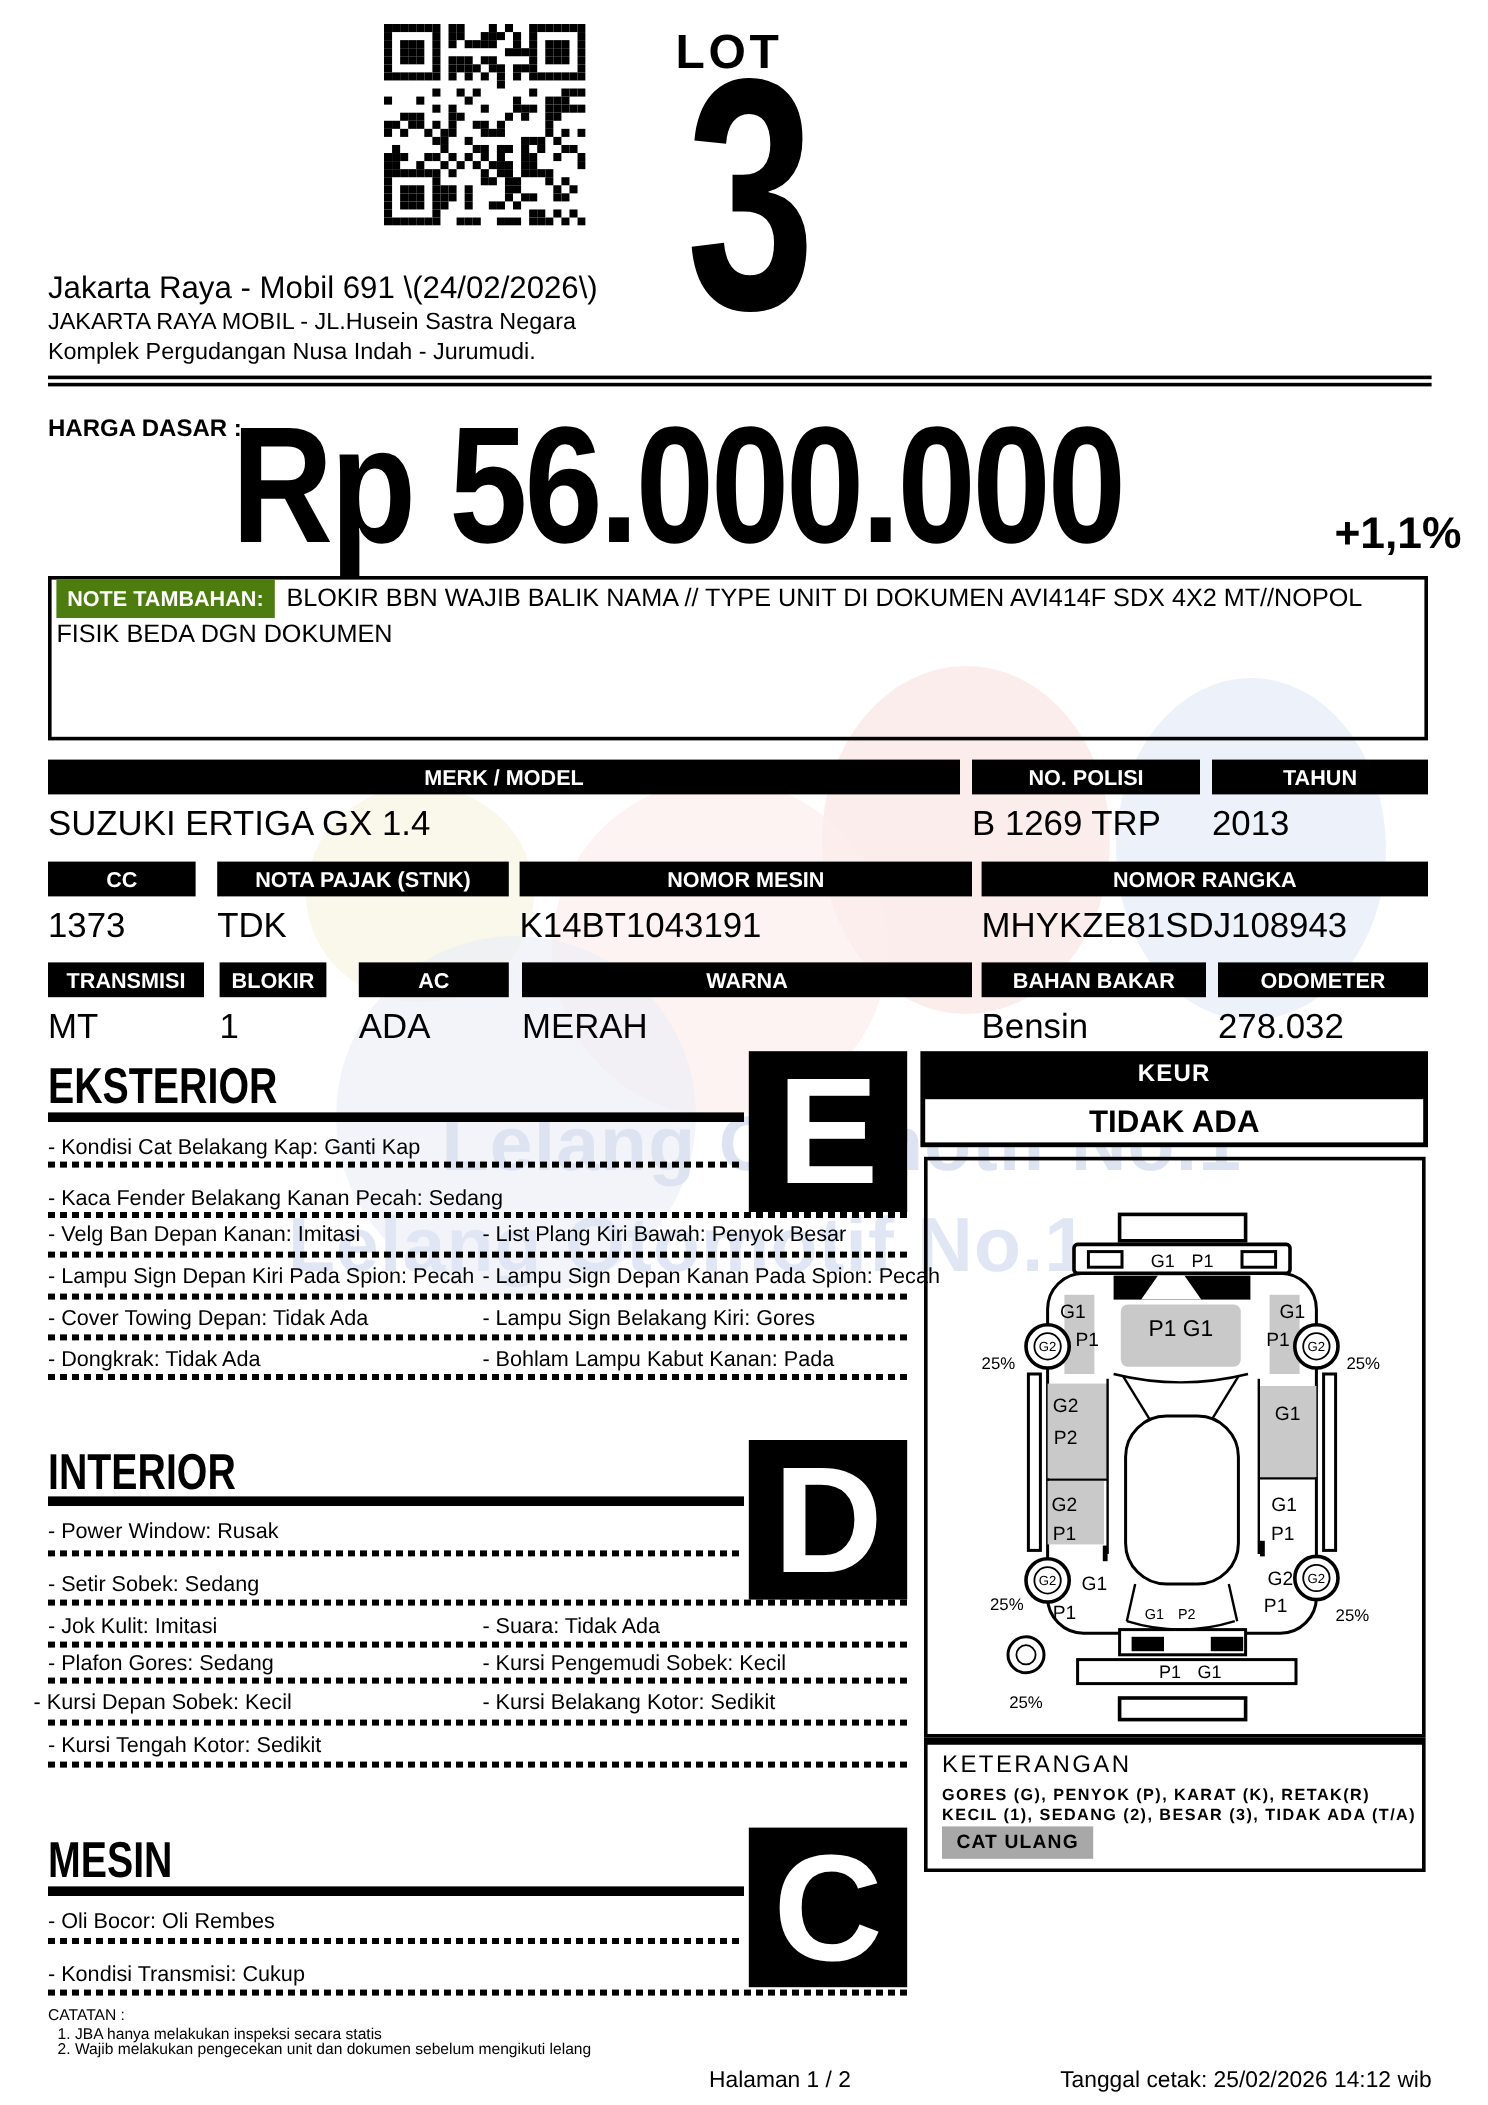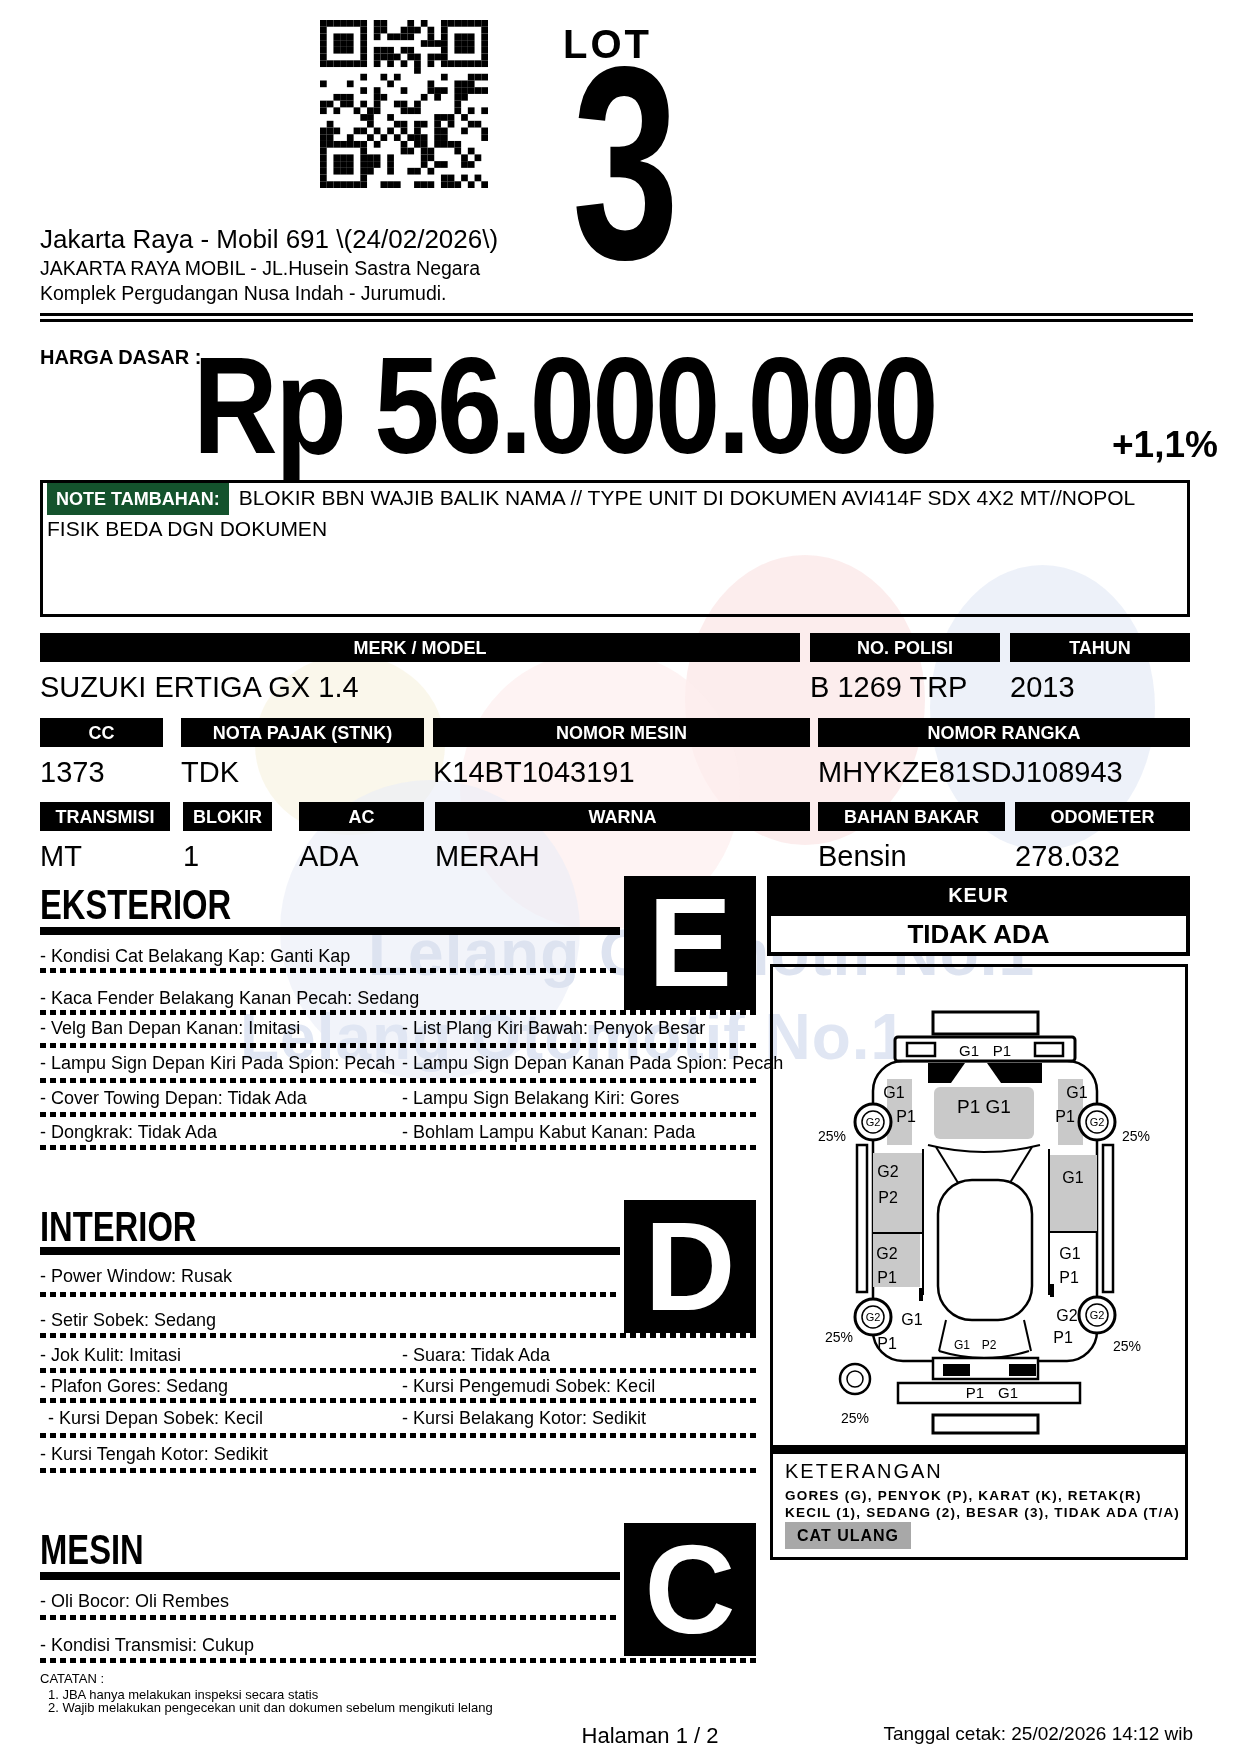--- a/index.html
+++ b/index.html
@@ -323,21 +323,21 @@
   <div class="a" style="left:40px;top:224px;font-size:26px;white-space:nowrap">Jakarta Raya - Mobil 691 \(24/02/2026\)</div>
   <div class="a" style="left:40px;top:257px;font-size:19.5px;white-space:nowrap">JAKARTA RAYA MOBIL - JL.Husein Sastra Negara</div>
   <div class="a" style="left:40px;top:282px;font-size:19.5px;white-space:nowrap">Komplek Pergudangan Nusa Indah - Jurumudi.</div>
   <div class="a" style="left:40px;top:313px;width:1153px;height:3px;border-top:3px solid #000;border-bottom:3px solid #000"></div>
 
   <div class="a" style="left:40px;top:346px;font-weight:bold;font-size:20px">HARGA DASAR :</div>
   <div class="a" style="left:193px;top:336px;font-weight:bold;font-size:138px;line-height:1;letter-spacing:-3px;transform:scaleX(.85);transform-origin:0 0;white-space:nowrap">Rp 56.000.000</div>
   <div class="a" style="left:1112px;top:424px;font-weight:bold;font-size:37px">+1,1%</div>
 
   <div class="a" style="left:40px;top:480px;width:1150px;height:137px;border:3px solid #000;box-sizing:border-box;font-size:21px;line-height:1.35;padding:0 8px 0 4px">
-    <span style="display:inline-block;background:#14532d;color:#fff;font-weight:bold;font-size:18px;padding:4px 9px;margin-right:10px">NOTE TAMBAHAN:</span><span>BLOKIR BBN WAJIB BALIK NAMA // TYPE UNIT DI DOKUMEN AVI414F SDX 4X2 MT//NOPOL FISIK BEDA DGN DOKUMEN</span>
+    <span style="display:inline-block;background:#4d7c0f;color:#fff;font-weight:bold;font-size:18px;padding:4px 9px;margin-right:10px">NOTE TAMBAHAN:</span><span>BLOKIR BBN WAJIB BALIK NAMA // TYPE UNIT DI DOKUMEN AVI414F SDX 4X2 MT//NOPOL FISIK BEDA DGN DOKUMEN</span>
   </div>
 
   <div class="th" style="left:40px;top:633px;width:760px">MERK / MODEL</div>
   <div class="th" style="left:810px;top:633px;width:190px">NO. POLISI</div>
   <div class="th" style="left:1010px;top:633px;width:180px">TAHUN</div>
   <div class="tv" style="left:40px;top:663px;width:760px">SUZUKI ERTIGA GX 1.4</div>
   <div class="tv" style="left:810px;top:663px;width:190px">B 1269 TRP</div>
   <div class="tv" style="left:1010px;top:663px;width:180px">2013</div>
 
   <div class="th" style="left:40px;top:718px;width:123px">CC</div>
@@ -388,21 +388,21 @@
   <div class="it" style="left:40px;top:1266px">- Power Window: Rusak</div>
   <div class="dots" style="left:40px;top:1292px;width:578px"></div>
   <div class="it" style="left:40px;top:1310px">- Setir Sobek: Sedang</div>
   <div class="dots" style="left:40px;top:1333px;width:717px"></div>
   <div class="it" style="left:40px;top:1345px">- Jok Kulit: Imitasi</div>
   <div class="it" style="left:402px;top:1345px">- Suara: Tidak Ada</div>
   <div class="dots" style="left:40px;top:1368px;width:717px"></div>
   <div class="it" style="left:40px;top:1376px">- Plafon Gores: Sedang</div>
   <div class="it" style="left:402px;top:1376px">- Kursi Pengemudi Sobek: Kecil</div>
   <div class="dots" style="left:40px;top:1398px;width:717px"></div>
-  <div class="it" style="left:48px;top:1408px">- Kursi Depan Sobek: Kecil</div>
+  <div class="it" style="left:28px;top:1408px">- Kursi Depan Sobek: Kecil</div>
   <div class="it" style="left:402px;top:1408px">- Kursi Belakang Kotor: Sedikit</div>
   <div class="dots" style="left:40px;top:1433px;width:717px"></div>
   <div class="it" style="left:40px;top:1444px">- Kursi Tengah Kotor: Sedikit</div>
   <div class="dots" style="left:40px;top:1468px;width:717px"></div>
 
   <div class="hd" style="left:40px;top:1528px">MESIN</div>
   <div class="bar" style="left:40px;top:1572px;width:580px"></div>
   <div class="grade" style="left:624px;top:1523px;height:133px;line-height:133px">C</div>
   <div class="it" style="left:40px;top:1591px">- Oli Bocor: Oli Rembes</div>
   <div class="dots" style="left:40px;top:1615px;width:578px"></div>
@@ -513,16 +513,16 @@
   <div class="a" style="left:770px;top:1448px;width:418px;height:112px;border:3px solid #000;border-top-width:6px;box-sizing:border-box">
     <div style="position:absolute;left:12px;top:6px;font-size:20px;letter-spacing:2px">KETERANGAN</div>
     <div style="position:absolute;left:12px;top:34px;font-size:13.5px;font-weight:bold;letter-spacing:1.2px;white-space:nowrap">GORES (G), PENYOK (P), KARAT (K), RETAK(R)</div>
     <div style="position:absolute;left:12px;top:51px;font-size:13.5px;font-weight:bold;letter-spacing:1.2px;white-space:nowrap">KECIL (1), SEDANG (2), BESAR (3), TIDAK ADA (T/A)</div>
     <div style="position:absolute;left:12px;top:68px;width:126px;height:27px;background:#a8a8a8;font-weight:bold;font-size:16px;line-height:27px;text-align:center;letter-spacing:1px">CAT ULANG</div>
   </div>
 
   <div class="a small" style="left:40px;top:1671px">CATATAN :</div>
   <div class="a small" style="left:48px;top:1687px">1. JBA hanya melakukan inspeksi secara statis</div>
   <div class="a small" style="left:48px;top:1700px">2. Wajib melakukan pengecekan unit dan dokumen sebelum mengikuti lelang</div>
-  <div class="a" style="left:560px;top:1723px;width:180px;text-align:center;font-size:22px">Halaman 1 / 2</div>
+  <div class="a" style="left:560px;top:1723px;width:180px;text-align:center;font-size:19px">Halaman 1 / 2</div>
   <div class="a" style="left:880px;top:1723px;width:313px;text-align:right;font-size:19px;white-space:nowrap">Tanggal cetak: 25/02/2026 14:12 wib</div>
 
 </div>
 
 </body></html>

